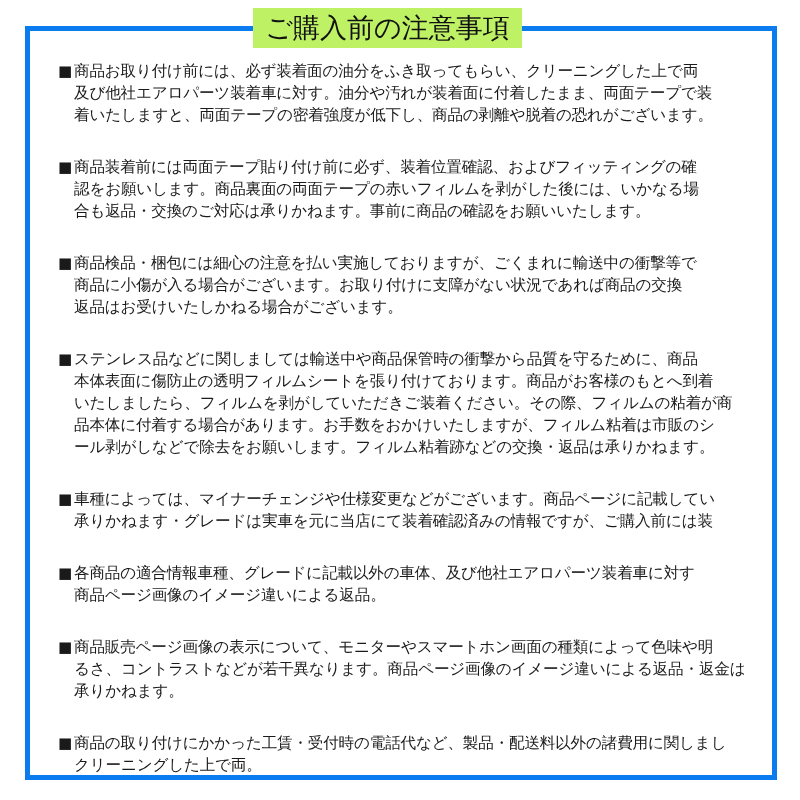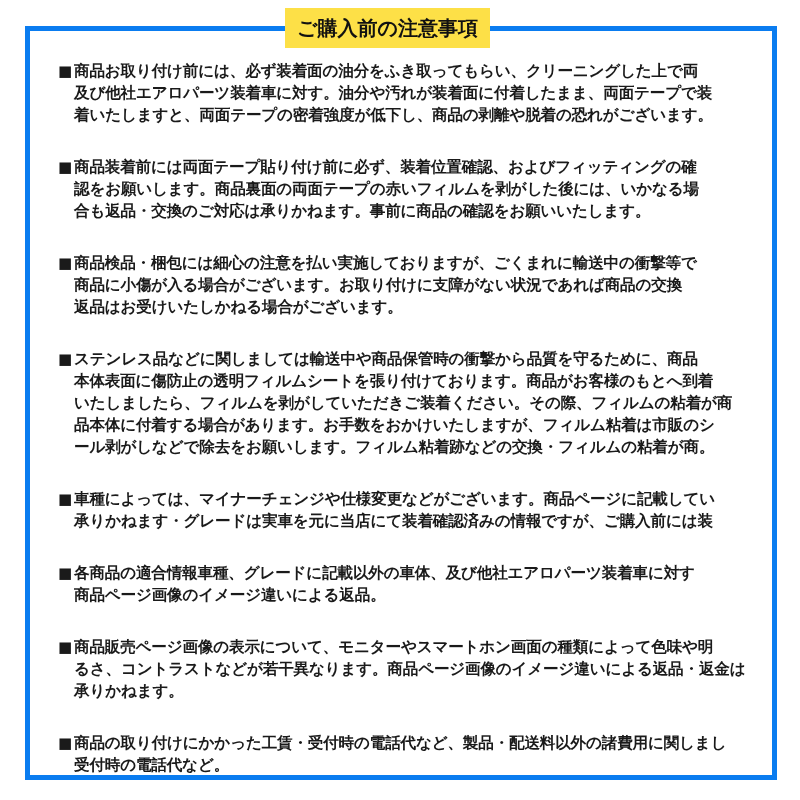--- a/index.html
+++ b/index.html
@@ -28,24 +28,24 @@
       position: absolute;
       left: 0;
       right: 0;
       top: 8px;
       height: 40px;
       display: flex;
       justify-content: center;
       pointer-events: none;
     }
     .title {
-      background: #fde047;
+      background: #bef264;
       padding: 0 12px;
-      font-size: 20px;
-      font-weight: bold;
+      font-size: 27px;
+      font-weight: normal;
       line-height: 40px;
       color: #111111;
       letter-spacing: 0px;
       margin-left: -25px;
     }
     .notes {
       position: absolute;
       left: 58px;
       top: 60px;
       width: 722px;
@@ -64,21 +64,20 @@
     .note .bullet {
       position: absolute;
       left: 0;
       top: 0;
       font-size: 15px;
       line-height: 22px;
     }
     .note .line {
       display: block;
       white-space: nowrap;
-      font-weight: bold;
     }
   </style>
 </head>
 <body>
 
 <div class="frame"></div>
 
 <div class="title-wrap">
   <div class="title">ご購入前の注意事項</div>
 </div>
@@ -101,36 +100,36 @@
       <span class="line">商品検品・梱包には細心の注意を払い実施しておりますが、ごくまれに輸送中の衝撃等で</span>
       <span class="line">商品に小傷が入る場合がございます。お取り付けに支障がない状況であれば商品の交換</span>
       <span class="line">返品はお受けいたしかねる場合がございます。</span>
     </li>
     <li class="note">
       <span class="bullet">■</span>
       <span class="line">ステンレス品などに関しましては輸送中や商品保管時の衝撃から品質を守るために、商品</span>
       <span class="line">本体表面に傷防止の透明フィルムシートを張り付けております。商品がお客様のもとへ到着</span>
       <span class="line">いたしましたら、フィルムを剥がしていただきご装着ください。その際、フィルムの粘着が商</span>
       <span class="line">品本体に付着する場合があります。お手数をおかけいたしますが、フィルム粘着は市販のシ</span>
-      <span class="line">ール剥がしなどで除去をお願いします。フィルム粘着跡などの交換・フィルムの粘着が商。</span>
+      <span class="line">ール剥がしなどで除去をお願いします。フィルム粘着跡などの交換・返品は承りかねます。</span>
     </li>
     <li class="note">
       <span class="bullet">■</span>
       <span class="line">車種によっては、マイナーチェンジや仕様変更などがございます。商品ページに記載してい</span>
       <span class="line">承りかねます・グレードは実車を元に当店にて装着確認済みの情報ですが、ご購入前には装</span>
     </li>
     <li class="note">
       <span class="bullet">■</span>
       <span class="line">各商品の適合情報車種、グレードに記載以外の車体、及び他社エアロパーツ装着車に対す</span>
       <span class="line">商品ページ画像のイメージ違いによる返品。</span>
     </li>
     <li class="note">
       <span class="bullet">■</span>
       <span class="line">商品販売ページ画像の表示について、モニターやスマートホン画面の種類によって色味や明</span>
       <span class="line">るさ、コントラストなどが若干異なります。商品ページ画像のイメージ違いによる返品・返金は</span>
       <span class="line">承りかねます。</span>
     </li>
     <li class="note">
       <span class="bullet">■</span>
       <span class="line">商品の取り付けにかかった工賃・受付時の電話代など、製品・配送料以外の諸費用に関しまし</span>
-      <span class="line">受付時の電話代など。</span>
+      <span class="line">クリーニングした上で両。</span>
     </li>
   </ul>
 
 </body></html>

